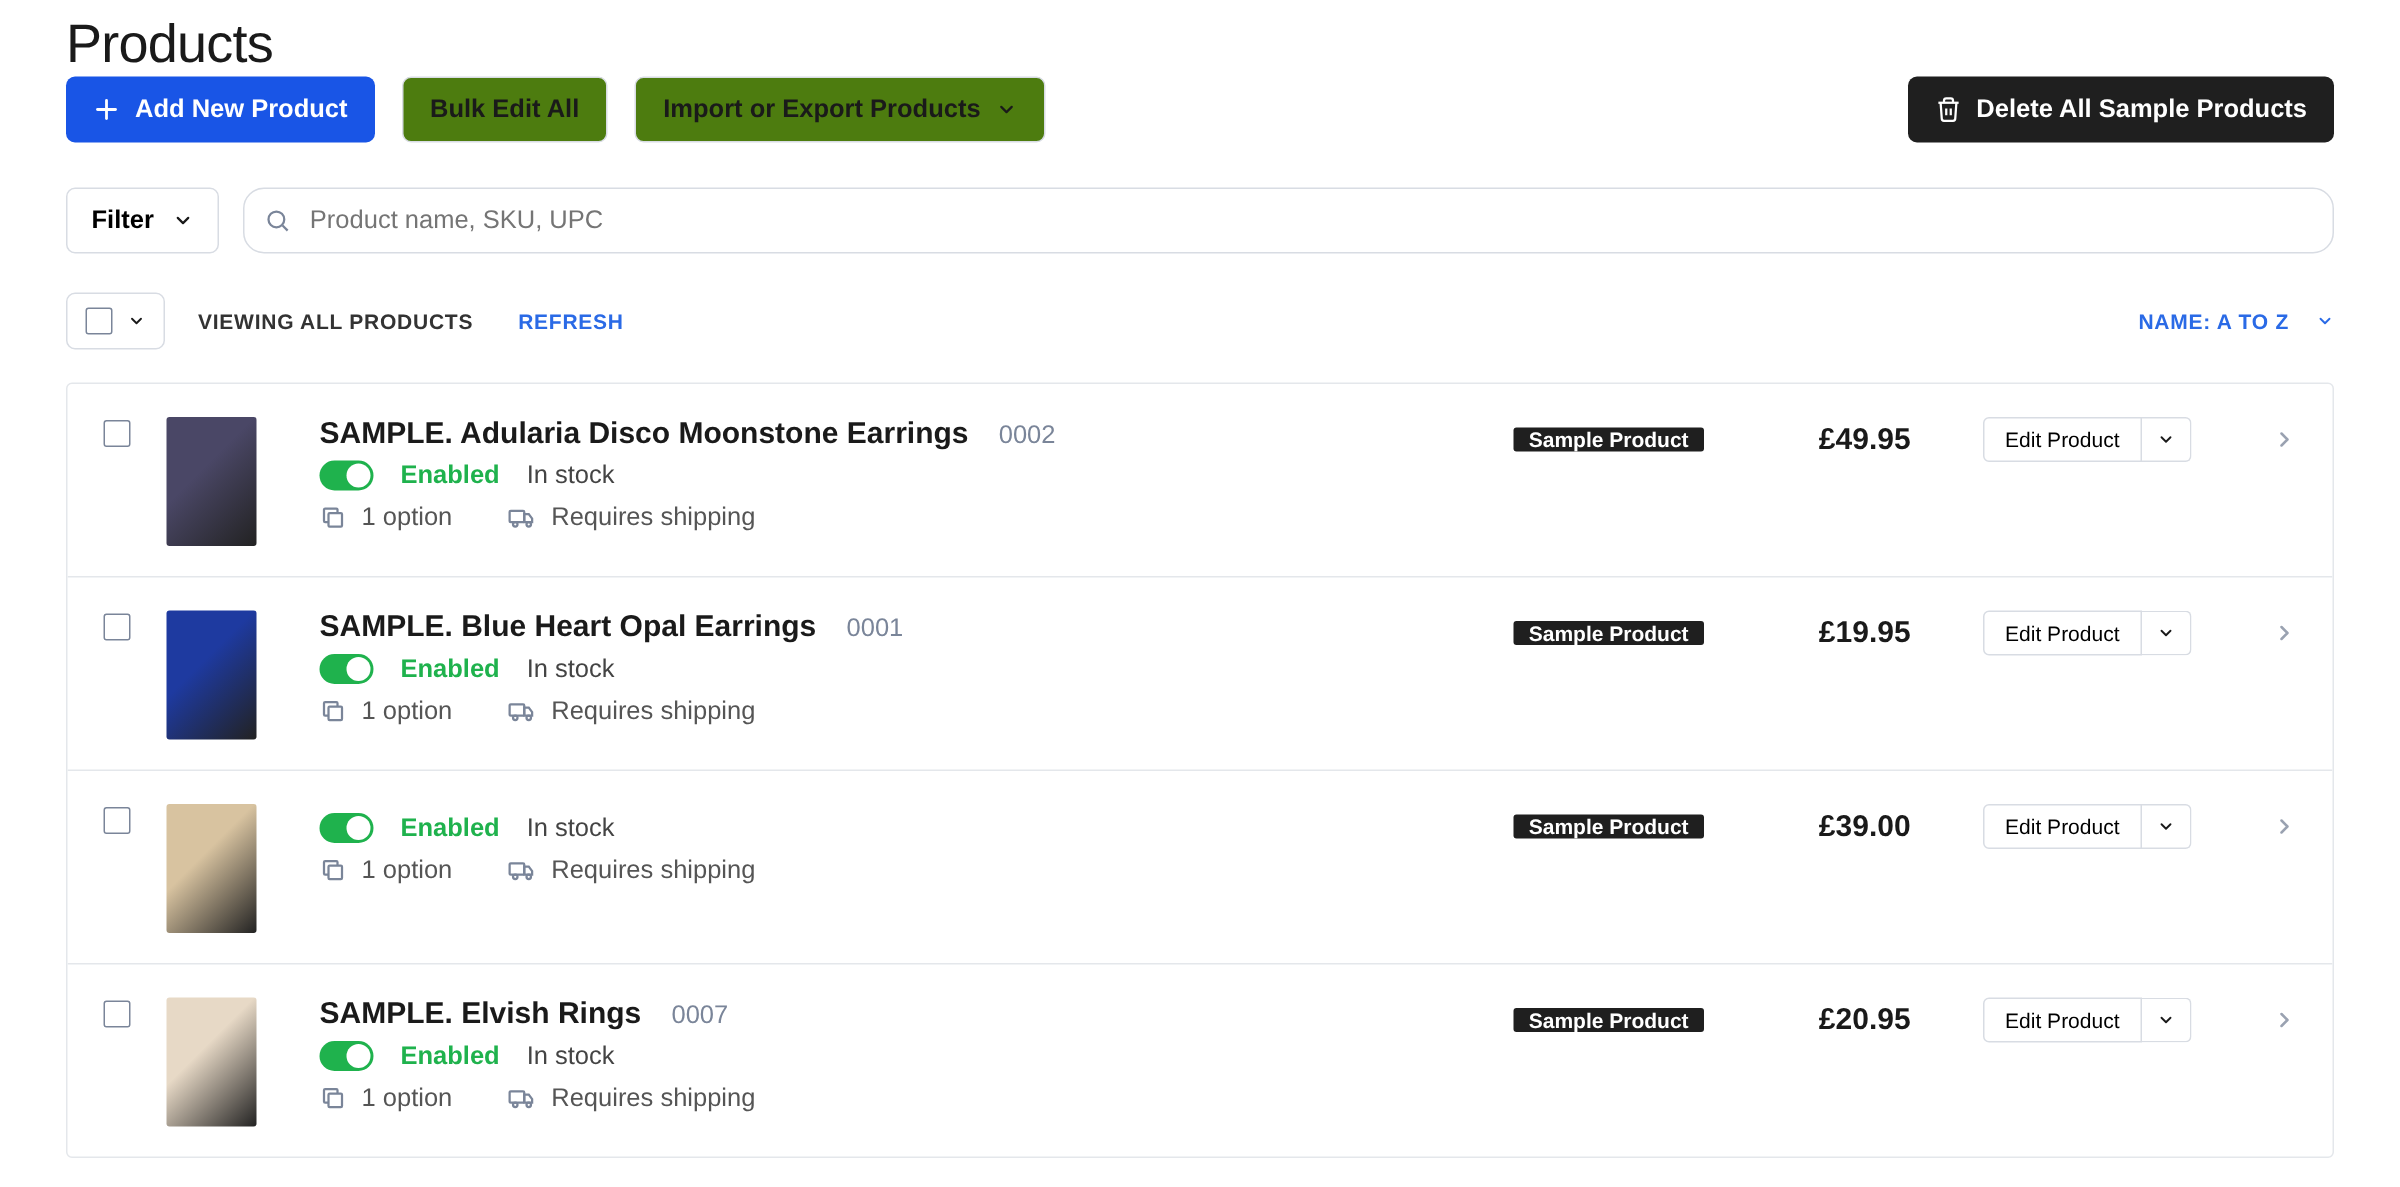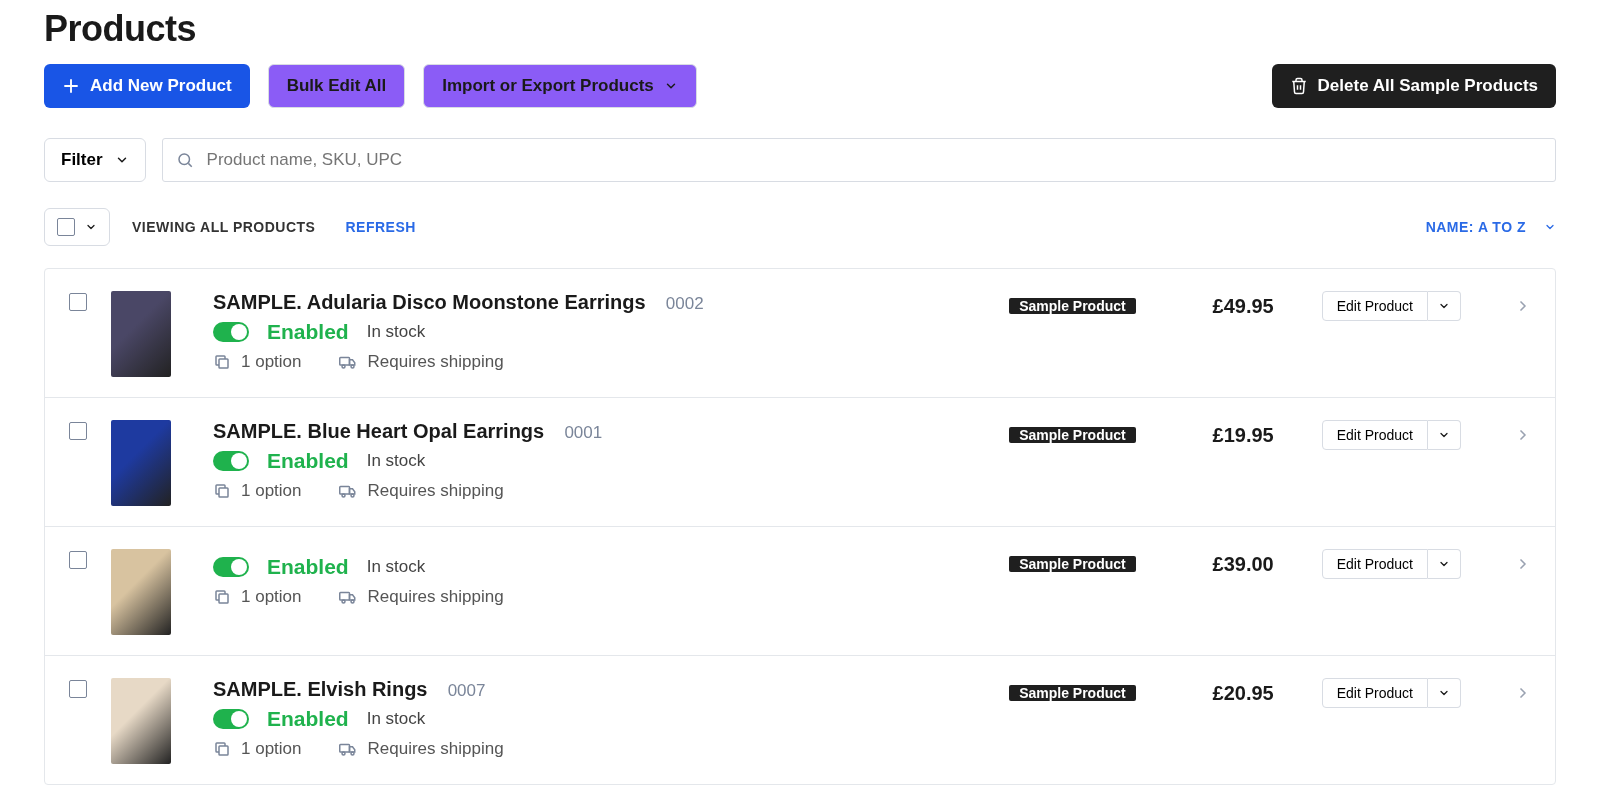--- a/index.html
+++ b/index.html
@@ -15,34 +15,34 @@
   html, body { margin:0; padding:0; }
   body {
     font-family: "Segoe UI", "Helvetica Neue", -apple-system, Arial, sans-serif;
     color: var(--text);
     background:#fff;
     font-size:15px;
   }
   .page { width:1600px; min-height:791px; padding:0 44px; box-sizing:border-box; }
 
   
-  h1.page-title { font-size:36px; font-weight:700; margin:8px 0 14px; letter-spacing:-0.5px; }
+  h1.page-title { font-size:36px; font-weight:400; margin:8px 0 1px; letter-spacing:-0.5px; }
   .top-row { display:flex; align-items:center; gap:18px; margin-bottom:30px; }
   .btn { display:inline-flex; align-items:center; gap:10px; height:44px; padding:0 18px; border-radius:6px; font-size:17px; font-weight:600; cursor:pointer; white-space:nowrap; box-sizing:border-box; }
   .btn-primary { background:var(--blue); color:#fff; border:none; }
-  .btn-outline { background:#8b5cf6; color:#1a1a1a; border:1px solid var(--border); }
+  .btn-outline { background:#4d7c0f; color:#1a1a1a; border:1px solid var(--border); }
   .btn-black { background:#1f1f1f; color:#fff; border:none; }
   .spacer { flex:1; }
 
   
   .filter-row { display:flex; align-items:center; gap:16px; margin-bottom:26px; }
   .filter-btn { display:inline-flex; align-items:center; gap:12px; height:44px; padding:0 16px; border:1px solid var(--border); border-radius:6px; font-size:17px; font-weight:600; background:#fff; cursor:pointer; }
   .search-wrap { flex:1; position:relative; }
   .search-wrap input {
-    width:100%; height:44px; padding:0 12px 0 44px; border:1px solid var(--border); border-radius:3px;
+    width:100%; height:44px; padding:0 12px 0 44px; border:1px solid var(--border); border-radius:14px;
     font-size:17px; box-sizing:border-box; color:#333; background:#fff;
   }
   .search-wrap .search-icon { position:absolute; left:14px; top:50%; transform:translateY(-50%); color:#7a8599; }
 
   
   .controls-row { display:flex; align-items:center; gap:22px; margin-bottom:22px; }
   .select-all { display:inline-flex; align-items:center; gap:10px; height:38px; padding:0 12px; border:1px solid var(--border); border-radius:6px; background:#fff; cursor:pointer; }
   .mass-update { display:inline-flex; align-items:center; gap:8px; height:38px; padding:0 14px; border:1px solid var(--border); border-radius:6px; background:#fff; font-size:15px; cursor:pointer; }
   .viewing { font-size:14px; font-weight:600; letter-spacing:0.5px; color:#333; }
   .refresh { color:var(--blue-link); font-size:14px; font-weight:600; letter-spacing:0.5px; margin-left:8px; cursor:pointer; }
@@ -57,21 +57,21 @@
   .thumb-cell { width:90px; }
   .thumb { width:60px; height:86px; border-radius:2px; }
   .main-cell { flex:1; padding-left:12px; }
   .pname { font-size:20px; font-weight:600; display:inline; }
   .sku { font-size:17px; color:#7a8599; margin-left:16px; }
   .meta-line { display:flex; align-items:center; gap:18px; margin-top:6px; }
   .toggle {
     width:36px; height:20px; border-radius:999px; background:var(--green); position:relative; display:inline-block;
   }
   .toggle::after { content:""; position:absolute; right:2px; top:2px; width:16px; height:16px; border-radius:50%; background:#fff; }
-  .enabled-label { color:var(--green); font-weight:600; font-size:21px; }
+  .enabled-label { color:var(--green); font-weight:600; font-size:17px; }
   .stock-label { color:#444; font-size:17px; }
   .meta2 { display:flex; align-items:center; gap:36px; margin-top:8px; color:#555; font-size:17px; }
   .meta-item { display:inline-flex; align-items:center; gap:10px; }
   .right-cell { display:flex; align-items:center; gap:28px; padding-top:0; }
   .badge { background:var(--badge-bg); color:#fff; font-size:14px; font-weight:600; padding:0 10px; border-radius:2px; }
   .price { font-size:20px; font-weight:700; min-width:110px; text-align:right; }
   .edit-group { display:flex; }
   .edit-btn { border:1px solid var(--border); background:#fff; font-size:14px; font-weight:400; padding:6px 14px; border-radius:4px 0 0 4px; cursor:pointer;margin-left:20px; }
   .edit-caret { border:1px solid var(--border); border-left:none; background:#fff; padding:6px 10px; border-radius:0 4px 4px 0; display:flex; align-items:center; cursor:pointer; }
   .row-chevron { color:#9aa2b1; margin-left:26px; align-self:center; }

